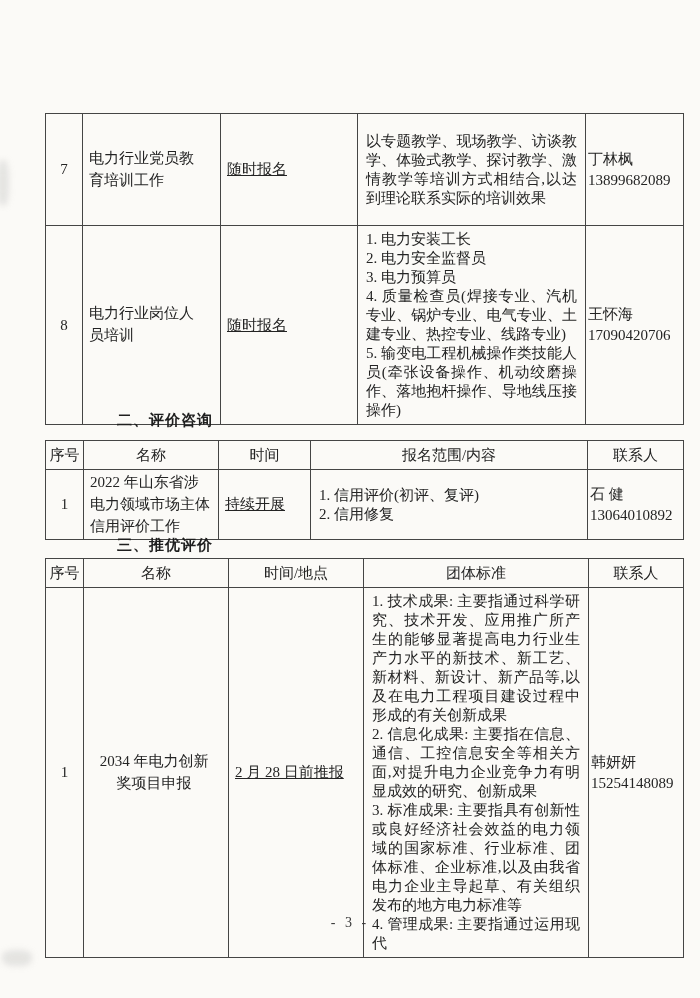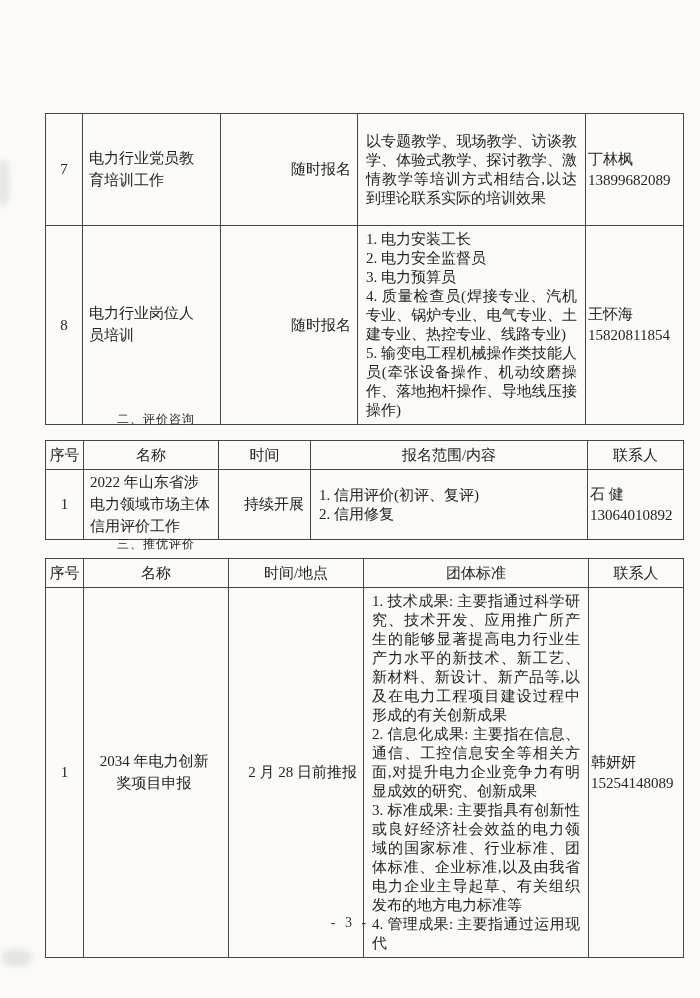--- a/index.html
+++ b/index.html
@@ -25,34 +25,34 @@
     border:1px solid #454545;
     font-size:15px;
     padding:2px 6px;
     vertical-align:middle;
     overflow:hidden;
   }
   th { font-weight:normal; text-align:center; height:24px; padding:2px 2px; }
   td.no   { text-align:center; }
   td.name { text-align:left; white-space:pre-line; line-height:1.45; }
   td.name.centered { text-align:center; padding-left:2px; }
-  td.time { text-align:right; }
+  td.time { text-align:left;text-decoration:underline; }
   td.content {
     text-align:justify;
     white-space:pre-line;
     line-height:19px;
     padding:4px 8px;
     vertical-align:middle;
   }
   td.contact { line-height:21px; padding:2px 2px; }
 
   .heading {
     position:absolute; left:117px;
     font-family:"Liberation Sans","DejaVu Sans",sans-serif;
-    font-weight:normal; font-size:12px;
+    font-weight:bold; font-size:15px;
     letter-spacing:1px; color:#1e1e1e;
   }
   .heading.h2 { top:411px; }
   .heading.h3 { top:536px; }
 
   #table-training { top:113px; }
   #table-consult  { top:440px; }
   #table-awards   { top:558px; }
 
   .page-number {
@@ -93,21 +93,21 @@
       <td class="name">电力行业岗位人
 员培训</td>
       <td class="time">随时报名</td>
       <td class="content">1. 电力安装工长
 2. 电力安全监督员
 3. 电力预算员
 4. 质量检查员(焊接专业、汽机专业、锅炉专业、电气专业、土建专业、热控专业、线路专业)
 5. 输变电工程机械操作类技能人员(牵张设备操作、机动绞磨操作、落地抱杆操作、导地线压接操作)</td>
       <td class="contact">
         <div>王怀海</div>
-        <div>15820811854</div>
+        <div>17090420706</div>
       </td>
     </tr>
   </tbody>
     </table>
 
   <div class="heading h2">二、评价咨询</div>
 
   <table id="table-consult">
     <colgroup>
       <col style="width:38px">

